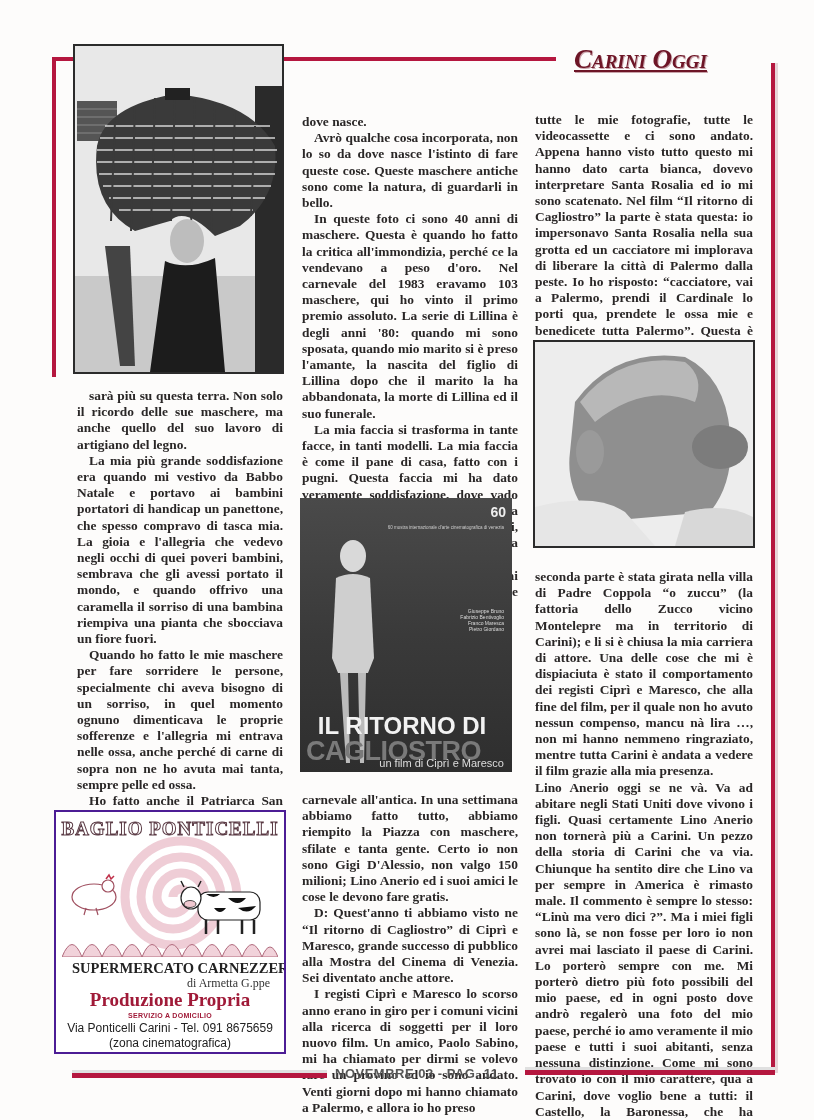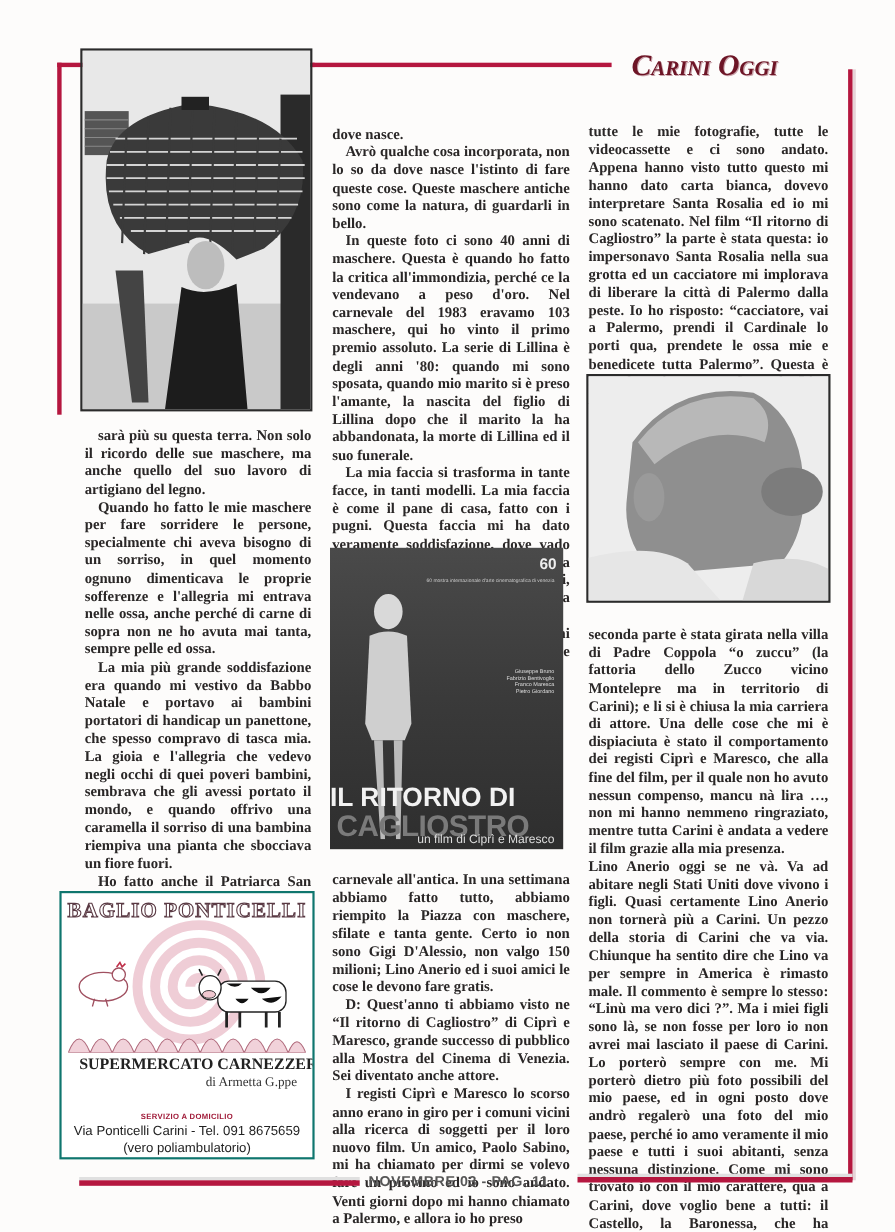--- a/index.html
+++ b/index.html
@@ -12,21 +12,21 @@
   .frame-top { position: absolute; left: 52px; top: 57px; width: 234px; height: 4px; background: #b5173f; }
   .frame-top-r { position: absolute; left: 284px; top: 57px; width: 272px; height: 4px; background: #b5173f; }
   .frame-left { position: absolute; left: 52px; top: 57px; width: 4px; height: 320px; background: #b5173f; }
   .frame-right { position: absolute; left: 771px; top: 63px; width: 4px; height: 1010px; background: #b5173f; }
   .frame-right-shadow { position: absolute; left: 775px; top: 63px; width: 3px; height: 1010px; background: #e7d4d8; }
 
   .masthead {
     position: absolute; left: 574px; top: 44px;
     font-family: "Liberation Serif", serif; font-style: italic; font-weight: bold;
     font-size: 27px; color: #6d1526; letter-spacing: 0px;
-    font-variant: small-caps; text-shadow: 1px 1px 0 #c9a3aa;
+    font-variant: small-caps; text-shadow: 1px 1px 0 #c9a3aa; text-decoration: underline;
   }
 
   .photo {
     position: absolute; border: 2px solid #2b2b2b; overflow: hidden; background: #cfcfcf;
   }
   .photo-masks { left: 73px; top: 44px; width: 207px; height: 326px;
     background: linear-gradient(180deg,#ececec 0%,#d8d8d8 25%,#bcbcbc 55%,#a9a9a9 100%); }
   .photo-portrait { left: 533px; top: 340px; width: 218px; height: 204px;
     background: radial-gradient(ellipse at 55% 55%, #8a8a8a 0%, #a9a9a9 40%, #e2e2e2 75%, #f2f2f2 100%); }
   .poster { position: absolute; left: 300px; top: 498px; width: 212px; height: 274px;
@@ -39,21 +39,21 @@
   .col p.noindent { text-indent: 0; }
   .col p.q { font-weight: bold; }
   .col1 { left: 77px; top: 376px; width: 206px; }
   .col2 { left: 302px; top: 102px; width: 216px; }
   .col2b { left: 302px; top: 780px; width: 216px; }
   .col3 { left: 535px; top: 100px; width: 218px; }
   .col3b { left: 535px; top: 557px; width: 218px; }
 
   .ad {
     position: absolute; left: 54px; top: 810px; width: 228px; height: 240px;
-    border: 2px solid #0f766e; background: #fff; overflow: hidden;
+    border: 2px solid #4c1d95; background: #fff; overflow: hidden;
   }
   .ad-title { position: absolute; left: 0; right: 0; top: 6px; text-align: center;
     font-family: "Liberation Serif", serif; font-size: 19px; letter-spacing: 1px;
     color: #fff; -webkit-text-stroke: 1px #5a3a44; font-weight: bold; }
   .ad-spiral { position: absolute; left: 40px; top: 10px; width: 170px; height: 150px; }
   .ad-line1 { position: absolute; left: 16px; right: 0; top: 148px; text-align: center;
     font-family: "Liberation Serif", serif; font-weight: bold; font-size: 14.5px; color: #222; white-space: nowrap; }
   .ad-line2 { position: absolute; right: 14px; top: 164px; font-size: 12px; color: #333; }
   .ad-line3 { position: absolute; left: 0; right: 0; top: 177px; text-align: center;
     font-family: "Liberation Serif", serif; font-weight: bold; font-size: 19px; color: #a01a38; }
@@ -64,21 +64,21 @@
   .ad-line6 { position: absolute; left: 0; right: 0; top: 224px; text-align: center;
     font-family: "Liberation Sans", sans-serif; font-size: 12px; color: #222; }
 
   .footer-bar-l { position: absolute; left: 72px; top: 1073px; width: 255px; height: 5px; background: #b5173f; }
   .footer-bar-l2 { position: absolute; left: 72px; top: 1070px; width: 255px; height: 3px; background: #e0e0e0; }
   .footer-bar-r { position: absolute; left: 525px; top: 1070px; width: 250px; height: 5px; background: #b5173f; }
   .footer-bar-r2 { position: absolute; left: 525px; top: 1067px; width: 250px; height: 3px; background: #e0e0e0; }
   .footer-text { position: absolute; left: 335px; top: 1066px;
     font-family: "Liberation Sans", sans-serif; font-weight: bold; font-size: 13px; color: #555; letter-spacing: 0.5px; }
 
-  .poster-title { position: absolute; left: 0; right: 0; top: 214px; text-align: left; padding-right: 8px;
+  .poster-title { position: absolute; left: 0; right: 0; top: 214px; text-align: center; padding-right: 8px;
     font-family: "Liberation Sans", sans-serif; font-weight: bold; font-size: 24px; color: #f2f2f2; letter-spacing: 0px; }
   .poster-title2 { position: absolute; left: 6px; right: 0; top: 238px;
     font-family: "Liberation Sans", sans-serif; font-weight: bold; font-size: 27px; color: #7a7a7a; letter-spacing: -0.5px; }
   .poster-credit { position: absolute; right: 8px; bottom: 3px;
     font-family: "Liberation Sans", sans-serif; font-size: 11px; color: #ddd; }
   .poster-fest { position: absolute; right: 6px; top: 6px; font-family: "Liberation Sans", sans-serif; font-weight: bold; font-size: 14px; color: #eee; }
   .poster-sub { position: absolute; right: 8px; top: 27px; font-size: 4.5px; color: #ccc; font-family: "Liberation Sans", sans-serif; }
   .poster-figure { position: absolute; left: 28px; top: 40px; width: 50px; height: 225px; }
   .poster-cast { position: absolute; right: 8px; top: 110px; text-align: right; font-size: 5px; line-height: 6px; color: #ddd; font-family: "Liberation Sans", sans-serif; }
 </style>
@@ -114,22 +114,22 @@
     </g>
     <rect x="90" y="42" width="25" height="12" fill="#222"></rect>
     <ellipse cx="112" cy="195" rx="17" ry="22" fill="#bdbdbd"></ellipse>
     <path d="M90 215 Q112 225 140 212 L150 326 L75 326 Z" fill="#1c1c1c"></path>
     <path d="M30 200 L45 320 L60 320 L55 200 Z" fill="#444"></path>
   </svg>
 </div>
 
 <div class="col col1">
   <p>sarà più su questa terra. Non solo il ricordo delle sue maschere, ma anche quello del suo lavoro di artigiano del legno.</p>
+  <p>La mia più grande soddisfazione era quando mi vestivo da Babbo Natale e portavo ai bambini portatori di handicap un panettone, che spesso compravo di tasca mia. La gioia e l'allegria che vedevo negli occhi di quei poveri bambini, sembrava che gli avessi portato il mondo, e quando offrivo una caramella il sorriso di una bambina riempiva una pianta che sbocciava un fiore fuori.</p>
   <p>Quando ho fatto le mie maschere per fare sorridere le persone, specialmente chi aveva bisogno di un sorriso, in quel momento ognuno dimenticava le proprie sofferenze e l'allegria mi entrava nelle ossa, anche perché di carne di sopra non ne ho avuta mai tanta, sempre pelle ed ossa.</p>
-  <p>La mia più grande soddisfazione era quando mi vestivo da Babbo Natale e portavo ai bambini portatori di handicap un panettone, che spesso compravo di tasca mia. La gioia e l'allegria che vedevo negli occhi di quei poveri bambini, sembrava che gli avessi portato il mondo, e quando offrivo una caramella il sorriso di una bambina riempiva una pianta che sbocciava un fiore fuori.</p>
   <p>Ho fatto anche il Patriarca San Giuseppe, con la Madonna ed il Bambinello, andando in giro per le tavolate. Mi piacerebbe che questa tradizione continuasse per i prossimi anni.</p>
   <p class="q">D: La passione per il carnevale da</p>
 </div>
 
 <div class="col col2">
   <p class="q noindent">dove nasce.</p>
   <p>Avrò qualche cosa incorporata, non lo so da dove nasce l'istinto di fare queste cose. Queste maschere antiche sono come la natura, di guardarli in bello.</p>
   <p>In queste foto ci sono 40 anni di maschere. Questa è quando ho fatto la critica all'immondizia, perché ce la vendevano a peso d'oro. Nel carnevale del 1983 eravamo 103 maschere, qui ho vinto il primo premio assoluto. La serie di Lillina è degli anni '80: quando mi sono sposata, quando mio marito si è preso l'amante, la nascita del figlio di Lillina dopo che il marito la ha abbandonata, la morte di Lillina ed il suo funerale.</p>
   <p>La mia faccia si trasforma in tante facce, in tanti modelli. La mia faccia è come il pane di casa, fatto con i pugni. Questa faccia mi ha dato veramente soddisfazione, dove vado vado la gente esce pazza per questa "funcia", sia i bambini, che i ragazzi, i grandi, piace a tutti senza distinzione di età.</p>
   <p>Lo scorso anno il Comune di Carini mi ha coinvolto nell'organizzazione del</p>
@@ -197,22 +197,23 @@
     <ellipse cx="14" cy="26" rx="6" ry="3.5" fill="#f0c8d0" stroke="#222" stroke-width="0.8"></ellipse>
     <path d="M30 42 l0 14 M42 42 l0 14 M66 42 l0 14 M78 42 l0 14" stroke="#222" stroke-width="2.5"></path>
   </svg>
   <svg style="position:absolute;left:6px;top:115px;" width="216" height="30" viewBox="0 0 216 30">
     <g fill="#f1d2da" stroke="#b06a7c" stroke-width="1">
       <path d="M0 30 Q10 5 20 30 Q30 5 40 30 Q50 5 60 30 Q70 5 80 30 Q90 5 100 30 Q110 5 120 30 Q130 5 140 30 Q150 5 160 30 Q170 5 180 30 Q190 5 200 30 Q208 10 216 30 Z"></path>
     </g>
   </svg>
   <div class="ad-line1">SUPERMERCATO  CARNEZZERIA</div>
   <div class="ad-line2">di Armetta G.ppe</div>
+  <div class="ad-line3">Produzione Propria</div>
   <div class="ad-line4">SERVIZIO A DOMICILIO</div>
   <div class="ad-line5">Via Ponticelli  Carini - Tel. 091 8675659</div>
-  <div class="ad-line6">(vero poliambulatorio)</div>
+  <div class="ad-line6">(zona cinematografica)</div>
 </div>
 
 <div class="footer-bar-l2"></div>
 <div class="footer-bar-l"></div>
 <div class="footer-text">NOVEMBRE 03 - PAG. 11</div>
 <div class="footer-bar-r2"></div>
 <div class="footer-bar-r"></div>
 
 </body></html>

